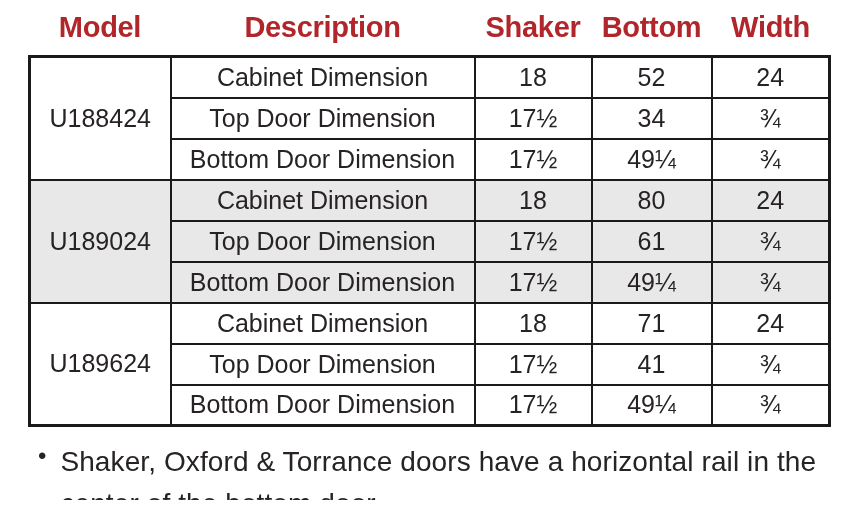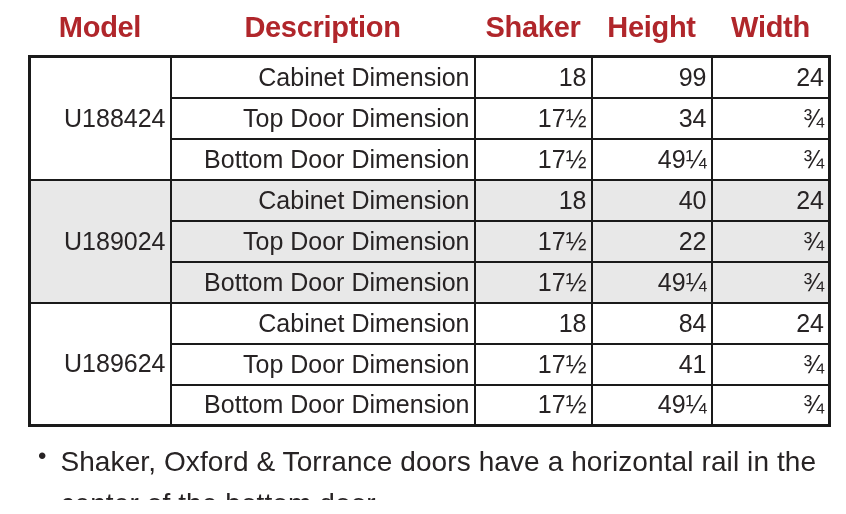--- a/index.html
+++ b/index.html
@@ -41,21 +41,21 @@
     letter-spacing: -0.3px;
     text-align: center;
     padding: 11px 0 11px 0;
     background: #ffffff;
   }
   tbody {
     border: 3px solid var(--border-black);
   }
   tbody td {
     border: 2px solid var(--border-black);
-    text-align: right;
+    text-align: center;
     vertical-align: middle;
     font-size: 25px;
     color: var(--text-dark);
     height: 41px;
     padding: 0 4px;
     background: #ffffff;
   }
   tbody tr.alt td { background: var(--alt-row-gray); }
 
   .footnote {
@@ -87,71 +87,71 @@
       <col class="c-desc">
       <col class="c-width">
       <col class="c-height">
       <col class="c-depth">
     </colgroup>
     <thead>
       <tr>
         <th>Model</th>
         <th>Description</th>
         <th>Shaker</th>
-        <th>Height</th>
+        <th>Bottom</th>
         <th>Width</th>
       </tr>
     </thead>
     <tbody>
 
       <tr>
         <td rowspan="3">U188424</td>
         <td>Cabinet Dimension</td>
         <td>18</td>
-        <td>99</td>
+        <td>52</td>
         <td>24</td>
       </tr>
       <tr>
         <td>Top Door Dimension</td>
         <td>17½</td>
         <td>34</td>
         <td>¾</td>
       </tr>
       <tr>
         <td>Bottom Door Dimension</td>
         <td>17½</td>
         <td>49¼</td>
         <td>¾</td>
       </tr>
 
       <tr class="alt">
         <td rowspan="3">U189024</td>
         <td>Cabinet Dimension</td>
         <td>18</td>
-        <td>40</td>
+        <td>80</td>
         <td>24</td>
       </tr>
       <tr class="alt">
         <td>Top Door Dimension</td>
         <td>17½</td>
-        <td>22</td>
+        <td>61</td>
         <td>¾</td>
       </tr>
       <tr class="alt">
         <td>Bottom Door Dimension</td>
         <td>17½</td>
         <td>49¼</td>
         <td>¾</td>
       </tr>
 
       <tr>
         <td rowspan="3">U189624</td>
         <td>Cabinet Dimension</td>
         <td>18</td>
-        <td>84</td>
+        <td>71</td>
         <td>24</td>
       </tr>
       <tr>
         <td>Top Door Dimension</td>
         <td>17½</td>
         <td>41</td>
         <td>¾</td>
       </tr>
       <tr>
         <td>Bottom Door Dimension</td>

